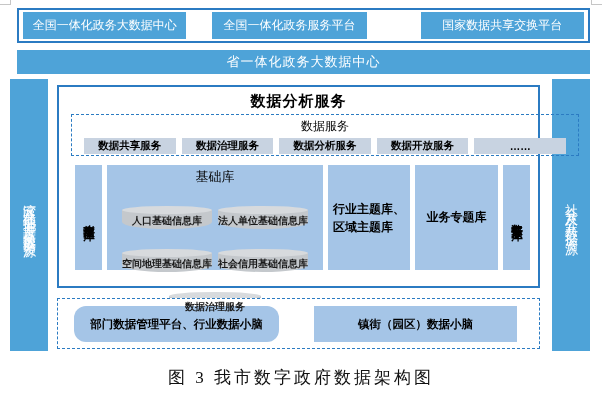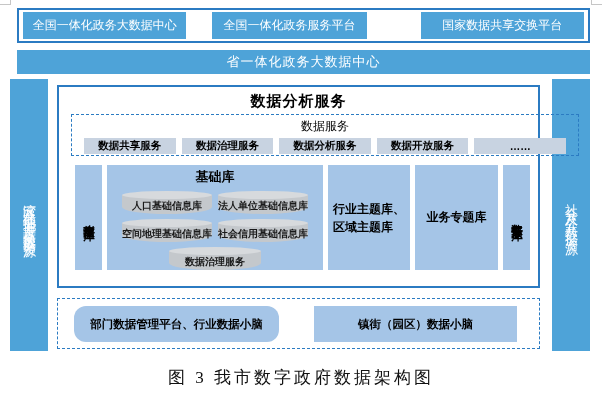--- a/index.html
+++ b/index.html
@@ -81,22 +81,22 @@
     display: flex; gap: 5px;
   }
   .lib-box { background: #a5c5e7; color: #000000; }
   .vbox {
     flex: 0 0 27px;
     display: flex; align-items: center; justify-content: center;
     writing-mode: vertical-rl; text-orientation: upright;
     font-size: 11.5px; font-weight: bold; letter-spacing: 1px;
   }
   .base-lib { flex: 1 1 204px; }
-  .base-title { margin-top: 3px; text-align: center; font-size: 13px; font-weight: bold; }
-  .cyl-row { display: flex; gap: 6px; padding: 0 15px; margin-top: 9px; }
+  .base-title { margin-top: 3px; text-align: center; font-size: 13px; font-weight: normal; }
+  .cyl-row { display: flex; gap: 6px; padding: 0 15px; margin-top: 24px; }
   .cyl-row.center { justify-content: center; }
   .cyl {
     flex: 1; position: relative; height: 19px;
     background: #c4c8cc;
     border-radius: 0 0 50% 50% / 0 0 7px 7px;
     display: flex; align-items: center; justify-content: center;
     font-size: 10px; font-weight: bold; color: #1a1a1a; white-space: nowrap;
   }
   .cyl::before {
     content: ""; position: absolute; top: -4px; left: 0;

